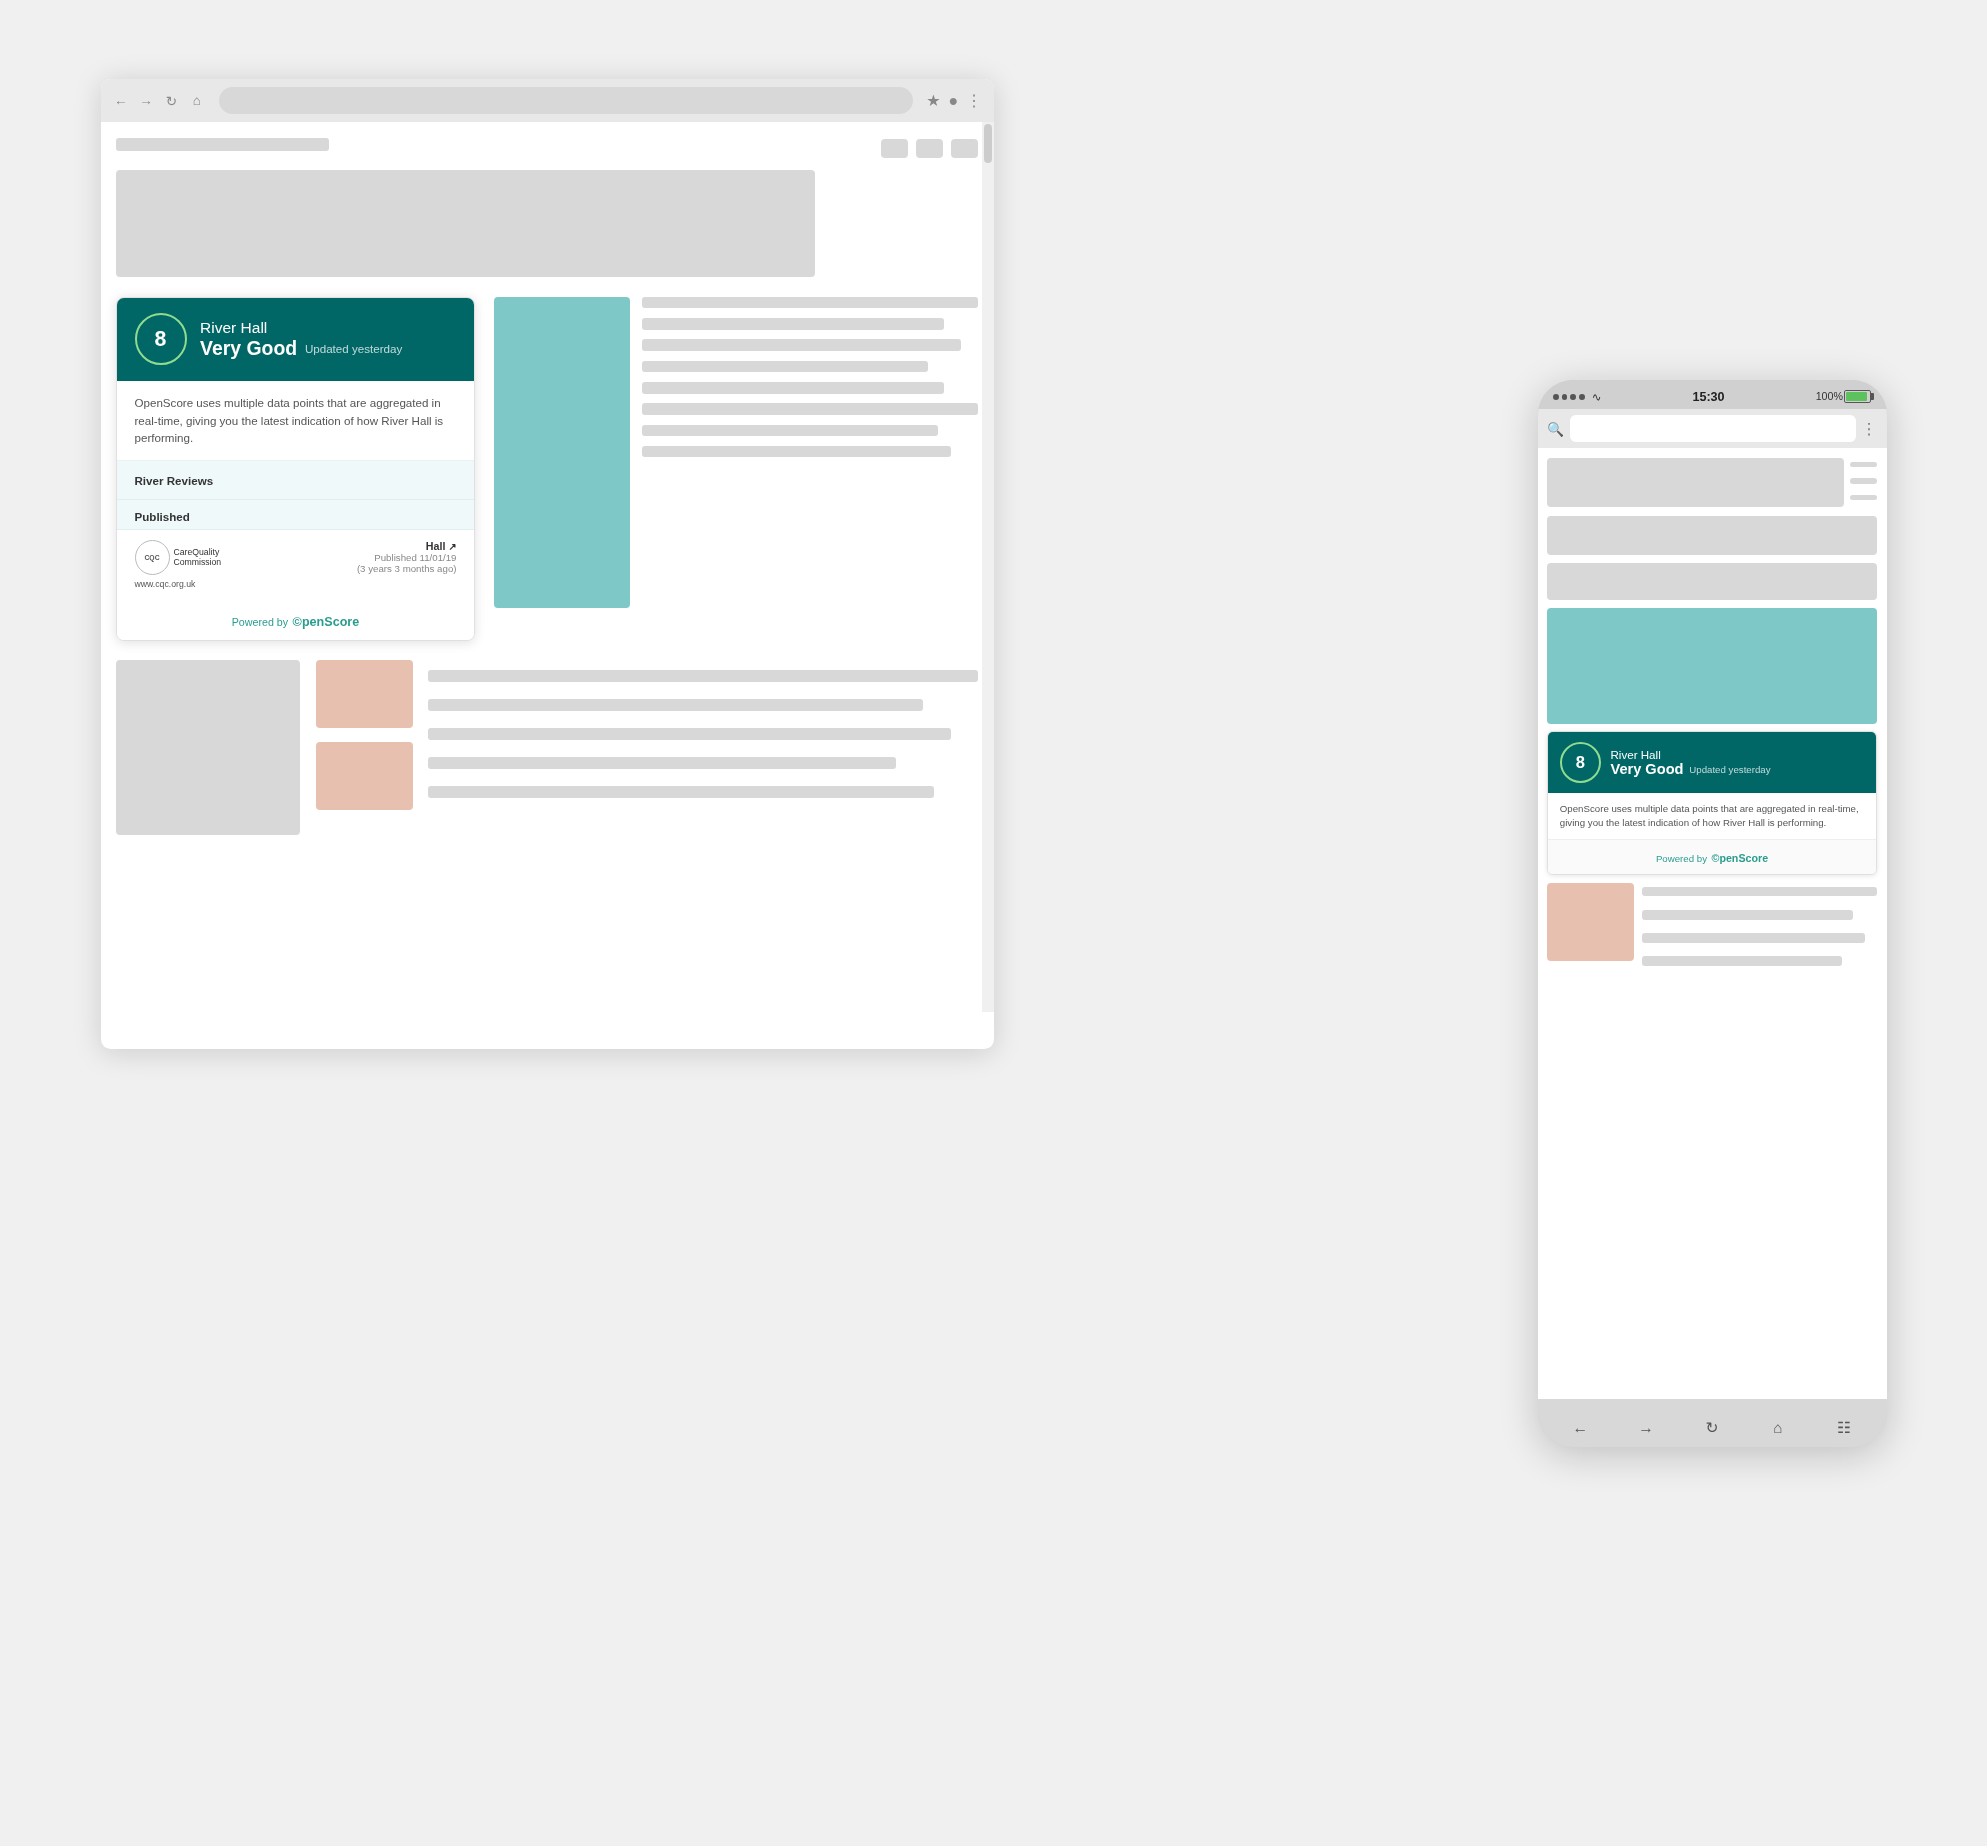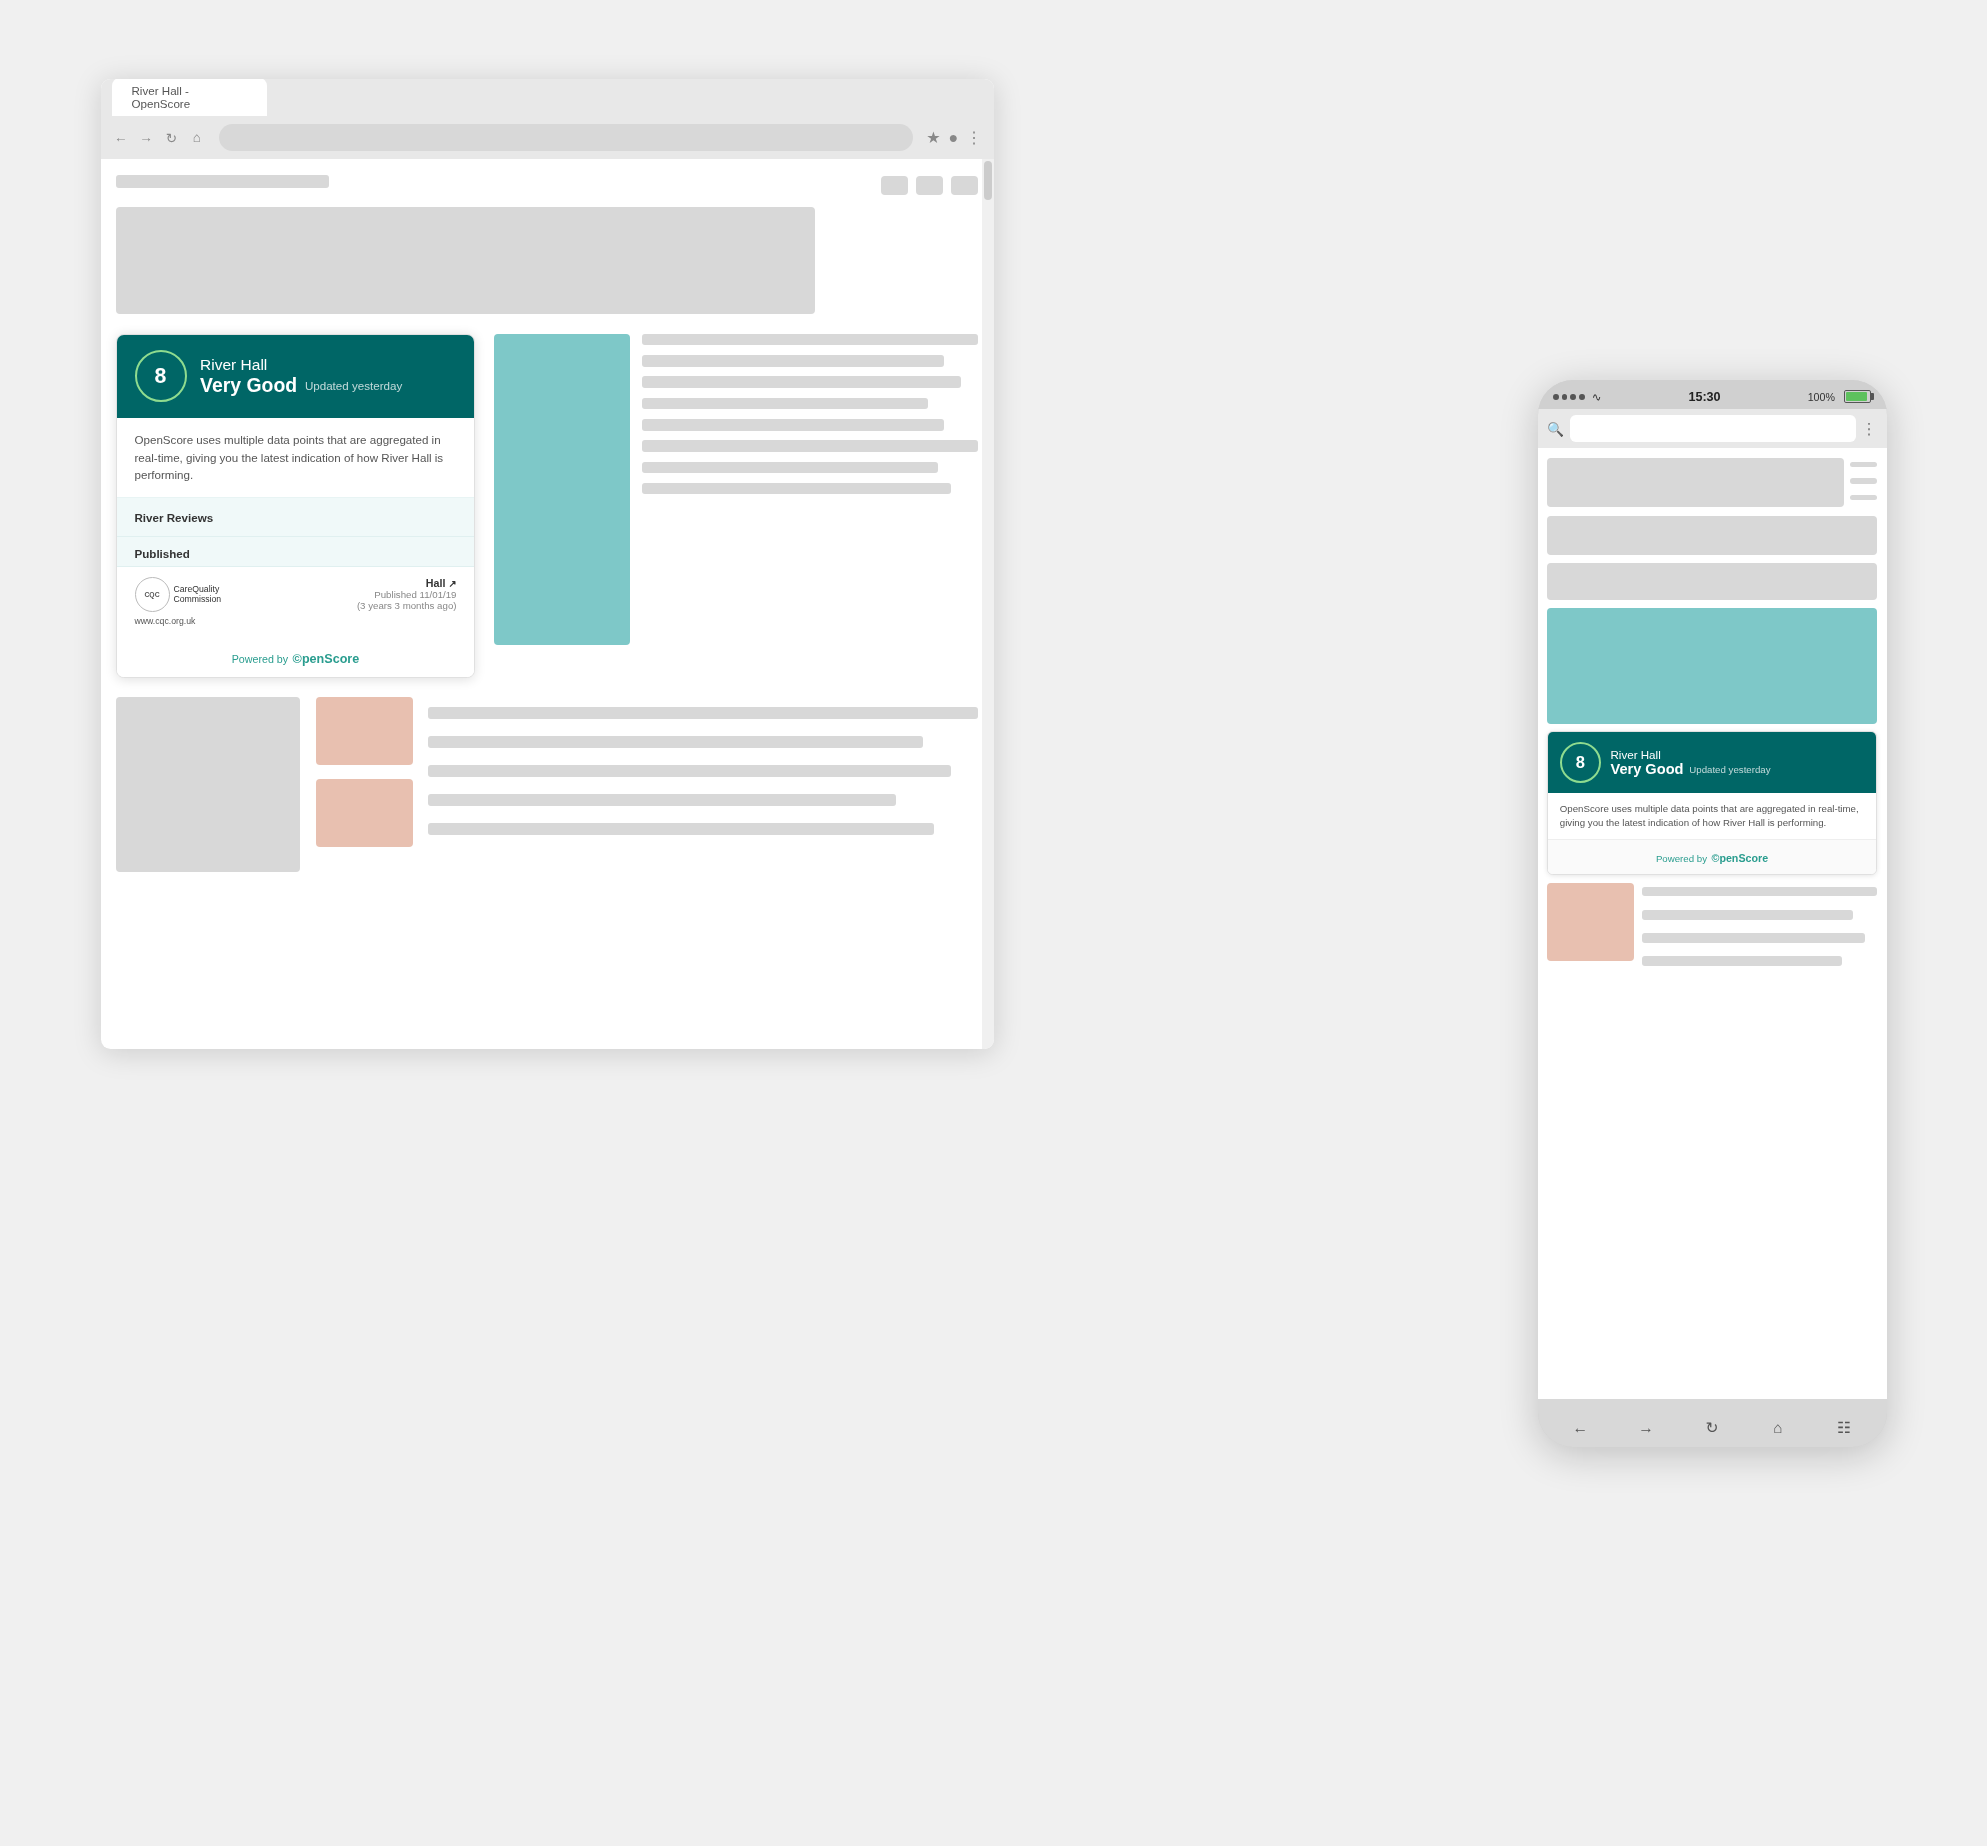--- a/index.html
+++ b/index.html
@@ -344,22 +344,21 @@
     }
 
     .mobile-time {
       font-size: 12.6px;
       font-weight: bold;
       color: #222;
     }
 
     .battery-container {
       display: flex;
-      align-items: center;
-      gap: 9px;
+      gap: 1px;
       font-size: 10.7px;
     }
 
     .battery-bar {
       width: 27px;
       height: 12.6px;
       border: 1.5px solid #555;
       border-radius: 1.9px;
       position: relative;
       display: flex;
@@ -458,23 +457,20 @@
       border-top: 1px solid #eee;
     }
   </style>
 </head>
 <body>
 
 <div class="scene">
 
   <div class="desktop-browser">
     <div class="browser-chrome">
-      <div class="browser-tab-bar">
-        <div class="browser-tab">River Hall - OpenScore</div>
-      </div>
       <div class="browser-toolbar">
         <div class="nav-btn">←</div>
         <div class="nav-btn">→</div>
         <div class="nav-btn">↻</div>
         <div class="nav-btn">⌂</div>
         <div class="address-bar"></div>
         <div class="browser-action-icons">
           <span>★</span>
           <span>●</span>
           <span>⋮</span>

